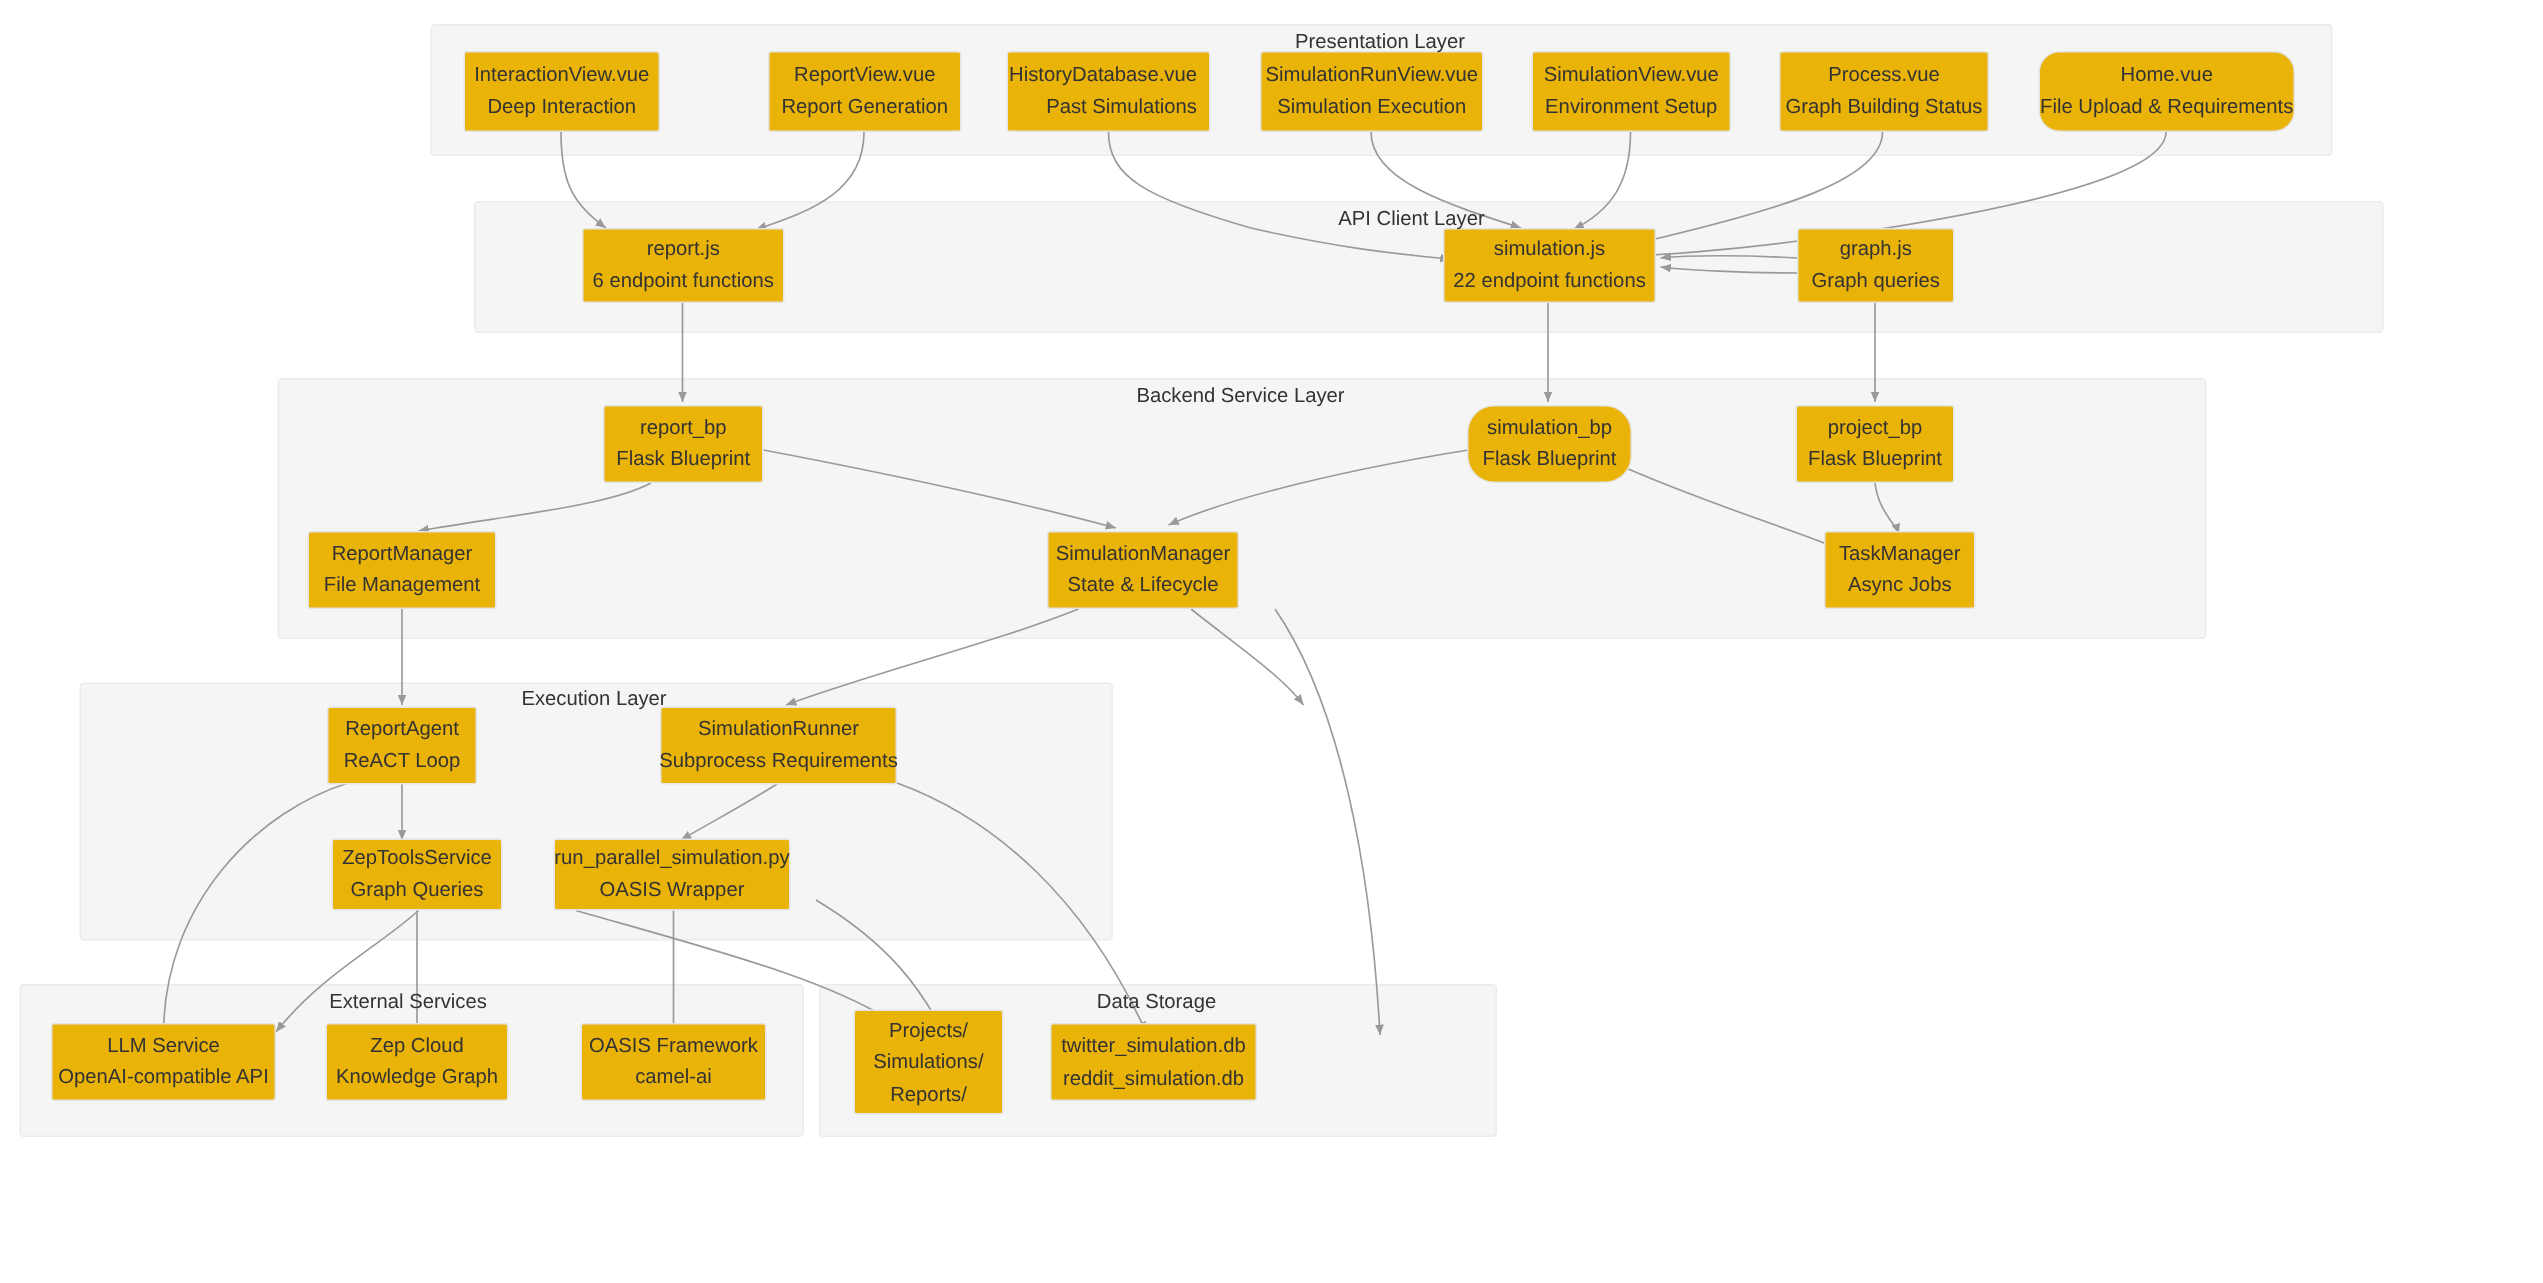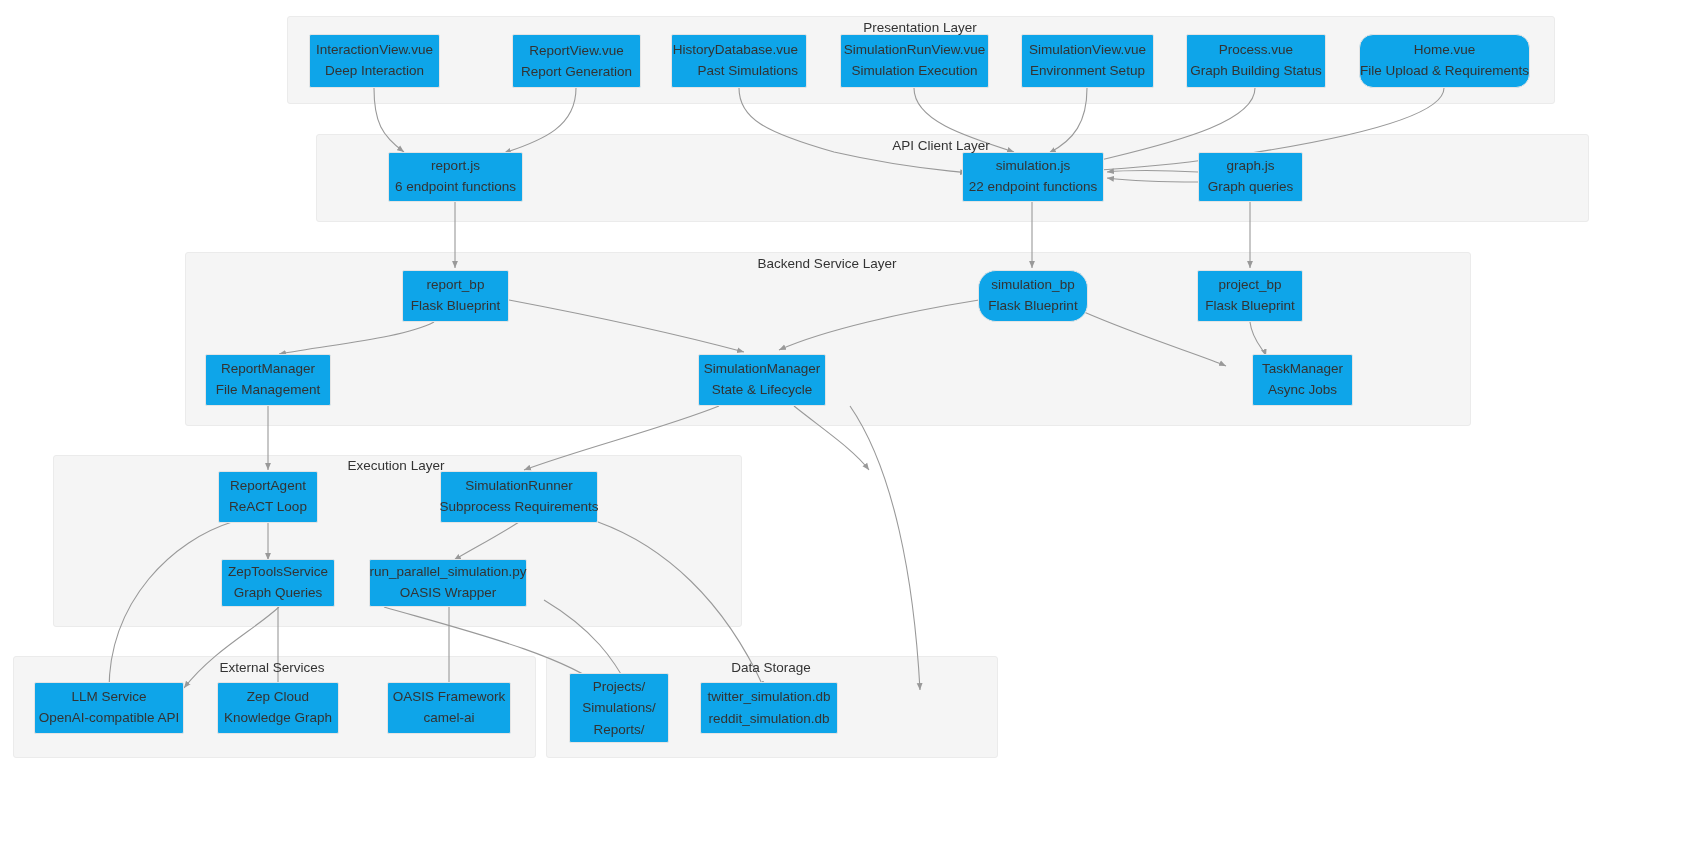--- a/index.html
+++ b/index.html
@@ -39,30 +39,30 @@
     position: absolute;
     font-size: 13.5px;
     color: #333333;
     z-index: 3;
     white-space: nowrap;
     transform: translateX(-50%);
     background: transparent;
   }
   .node {
     position: absolute;
-    background: #0ea5e9;
+    background: #eab308;
     border: 1px solid #e4e4e4;
     border-radius: 2px;
     z-index: 2;
     display: flex;
     flex-direction: column;
     align-items: center;
     justify-content: center;
     box-sizing: border-box;
-    padding: 4px 8px;
+    padding: 16px 8px;
   }
   .node .line {
     font-size: 13.5px;
     color: #333333;
     line-height: 1.55;
     text-align: center;
     white-space: nowrap;
   }
   .node.multi .line { line-height: 1.6; }
 </style>
@@ -130,21 +130,21 @@
   <div class="cluster-label" style="left:823px; top:256px;">Backend Service Layer</div>
   <div class="cluster-label" style="left:392px; top:458px;">Execution Layer</div>
   <div class="cluster-label" style="left:268px; top:660px;">External Services</div>
   <div class="cluster-label" style="left:767px; top:660px;">Data Storage</div>
 
   <div class="node" style="left:305px; top:34px; width:131px; height:54px;">
     <span class="line">InteractionView.vue</span>
     <span class="line">Deep Interaction</span>
   </div>
 
-  <div class="node" style="left:508px; top:34px; width:129px; height:54px;justify-content:flex-end;">
+  <div class="node" style="left:508px; top:34px; width:129px; height:54px;">
     <span class="line">ReportView.vue</span>
     <span class="line">Report Generation</span>
   </div>
 
   <div class="node" style="left:667px; top:34px; width:136px; height:54px;align-items:flex-end;">
     <span class="line">HistoryDatabase.vue</span>
     <span class="line">Past Simulations</span>
   </div>
 
   <div class="node" style="left:836px; top:34px; width:149px; height:54px;">
@@ -200,21 +200,21 @@
   <div class="node" style="left:201px; top:354px; width:126px; height:52px;">
     <span class="line">ReportManager</span>
     <span class="line">File Management</span>
   </div>
 
   <div class="node" style="left:694px; top:354px; width:128px; height:52px;">
     <span class="line">SimulationManager</span>
     <span class="line">State &amp; Lifecycle</span>
   </div>
 
-  <div class="node" style="left:1212px; top:354px; width:101px; height:52px;margin-left:36px;">
+  <div class="node" style="left:1212px; top:354px; width:101px; height:52px;">
     <span class="line">TaskManager</span>
     <span class="line">Async Jobs</span>
   </div>
 
   <div class="node" style="left:214px; top:471px; width:100px; height:52px;">
     <span class="line">ReportAgent</span>
     <span class="line">ReACT Loop</span>
   </div>
 
   <div class="node" style="left:436px; top:471px; width:158px; height:52px;">

